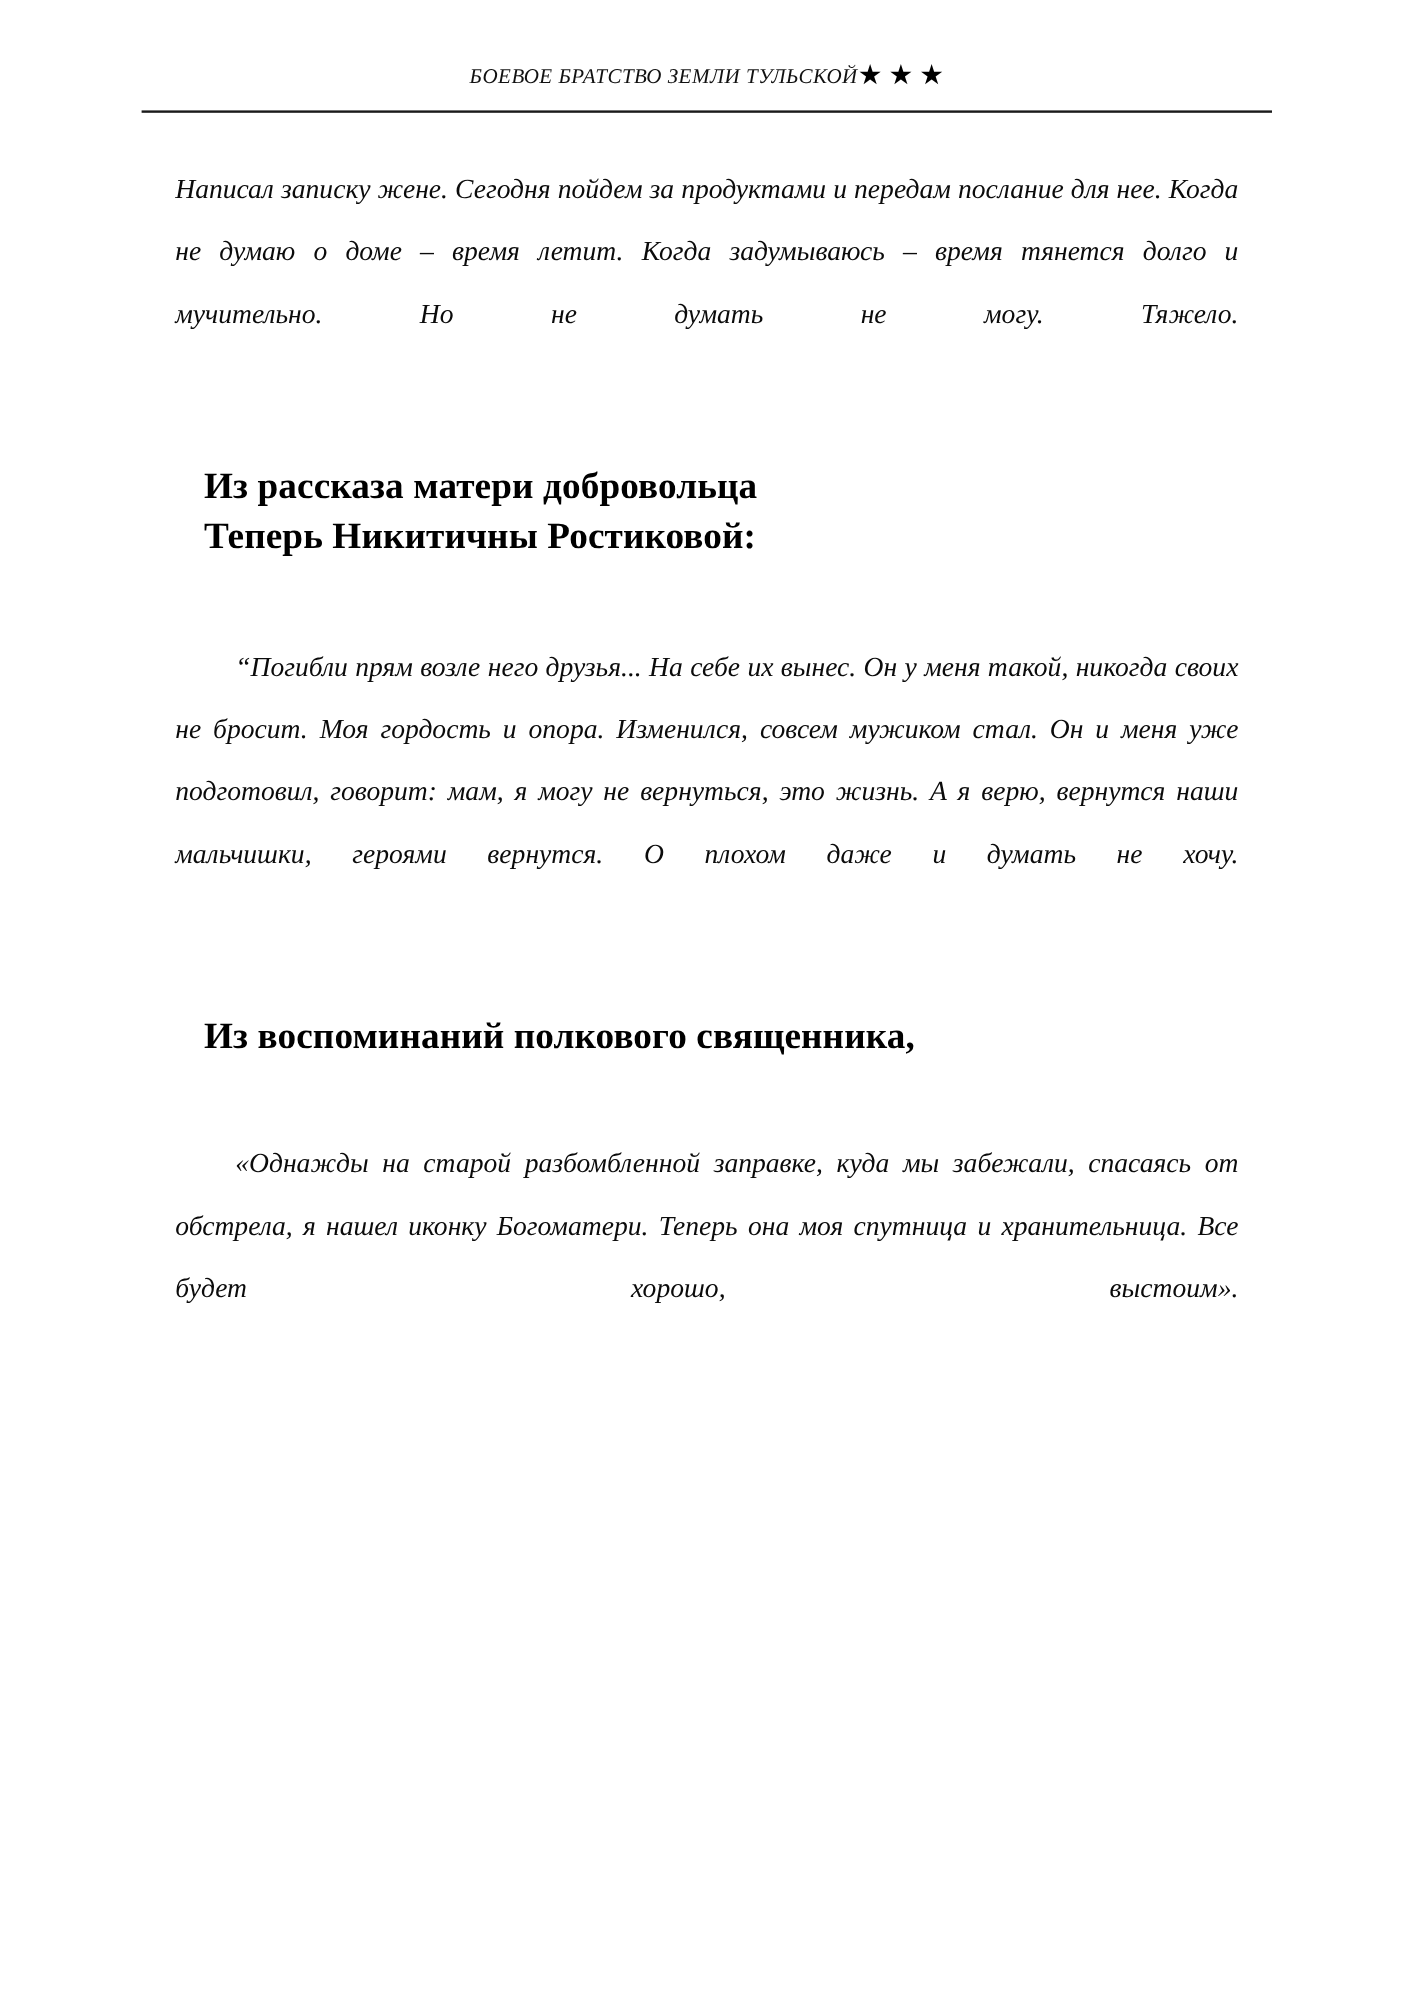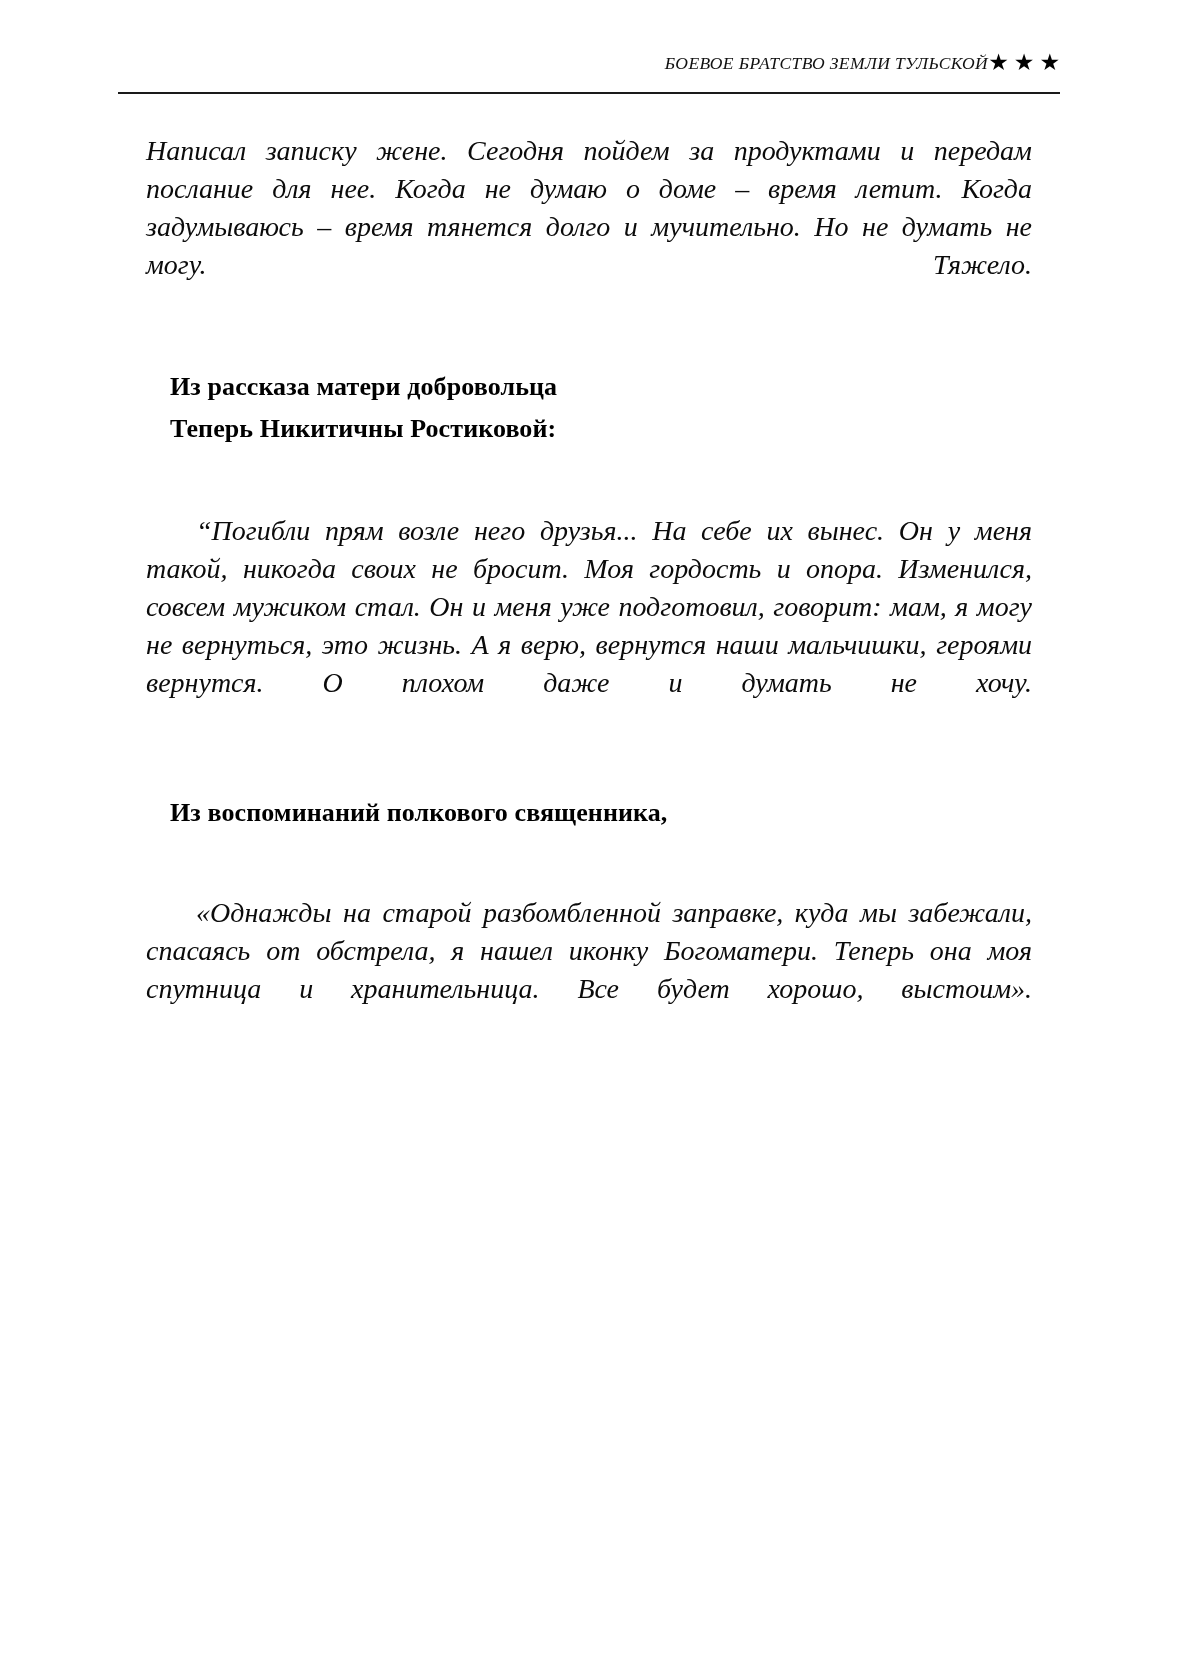--- a/index.html
+++ b/index.html
@@ -23,21 +23,21 @@
 
   
   .running-head {
     position: absolute;
     left: 118px;
     right: 118px;
     top: 55px;
     height: 38px;
     display: flex;
     align-items: flex-start;
-    justify-content: flex-end;
+    justify-content: center;
   }
 
   .running-head-title {
     font-family: "Liberation Serif", "DejaVu Serif", serif;
     font-style: italic;
     font-weight: 400;
     font-size: 17.5px;
     letter-spacing: 0.4px;
     line-height: 1;
     white-space: nowrap;
@@ -73,38 +73,38 @@
     left: 146px;
     top: 132px;
     width: 886px;
   }
 
   p.body-text {
     margin: 0;
     font-family: "Liberation Serif", "DejaVu Serif", serif;
     font-style: italic;
     font-weight: 400;
-    font-size: 28px;
-    line-height: 38px;
+    font-size: 23px;
+    line-height: 52px;
     text-align: justify;
     text-justify: inter-word;
     color: #0b0b0b;
     hyphens: manual;
   }
 
   p.body-text.indent {
     text-indent: 50px;
   }
 
   h2.section-heading {
     margin: 0;
     font-family: "Liberation Serif", "DejaVu Serif", serif;
     font-style: normal;
     font-weight: 700;
-    font-size: 26px;
+    font-size: 31px;
     line-height: 42px;
     letter-spacing: 0.1px;
     color: #000000;
     text-align: left;
   }
 
   h2.section-heading .heading-line {
     display: block;
     margin-left: 24px;
   }

